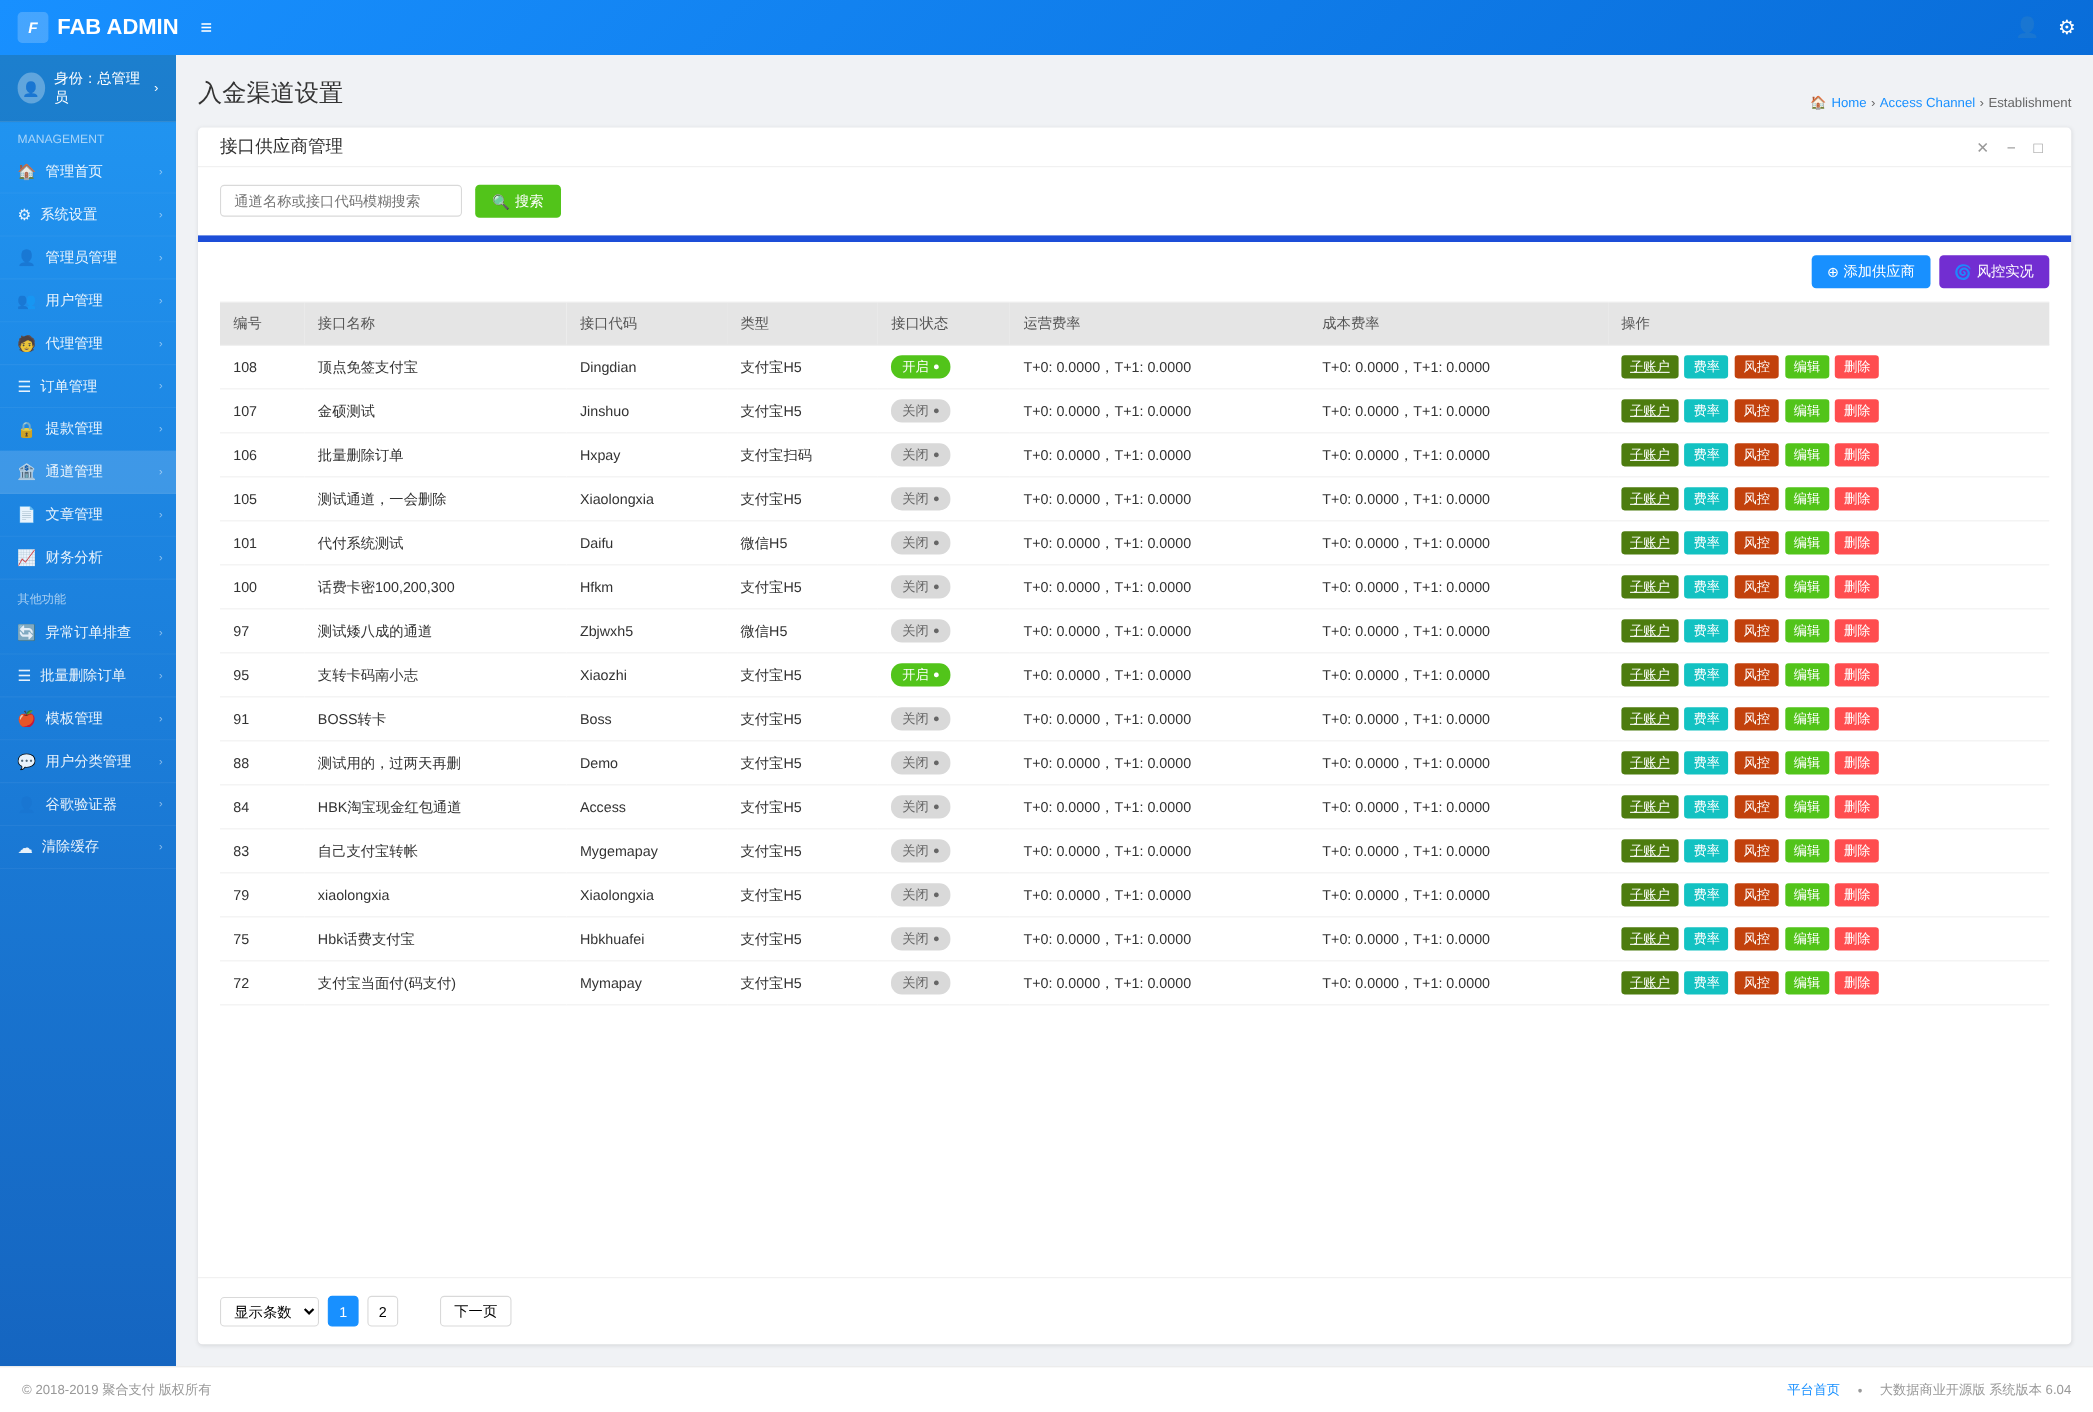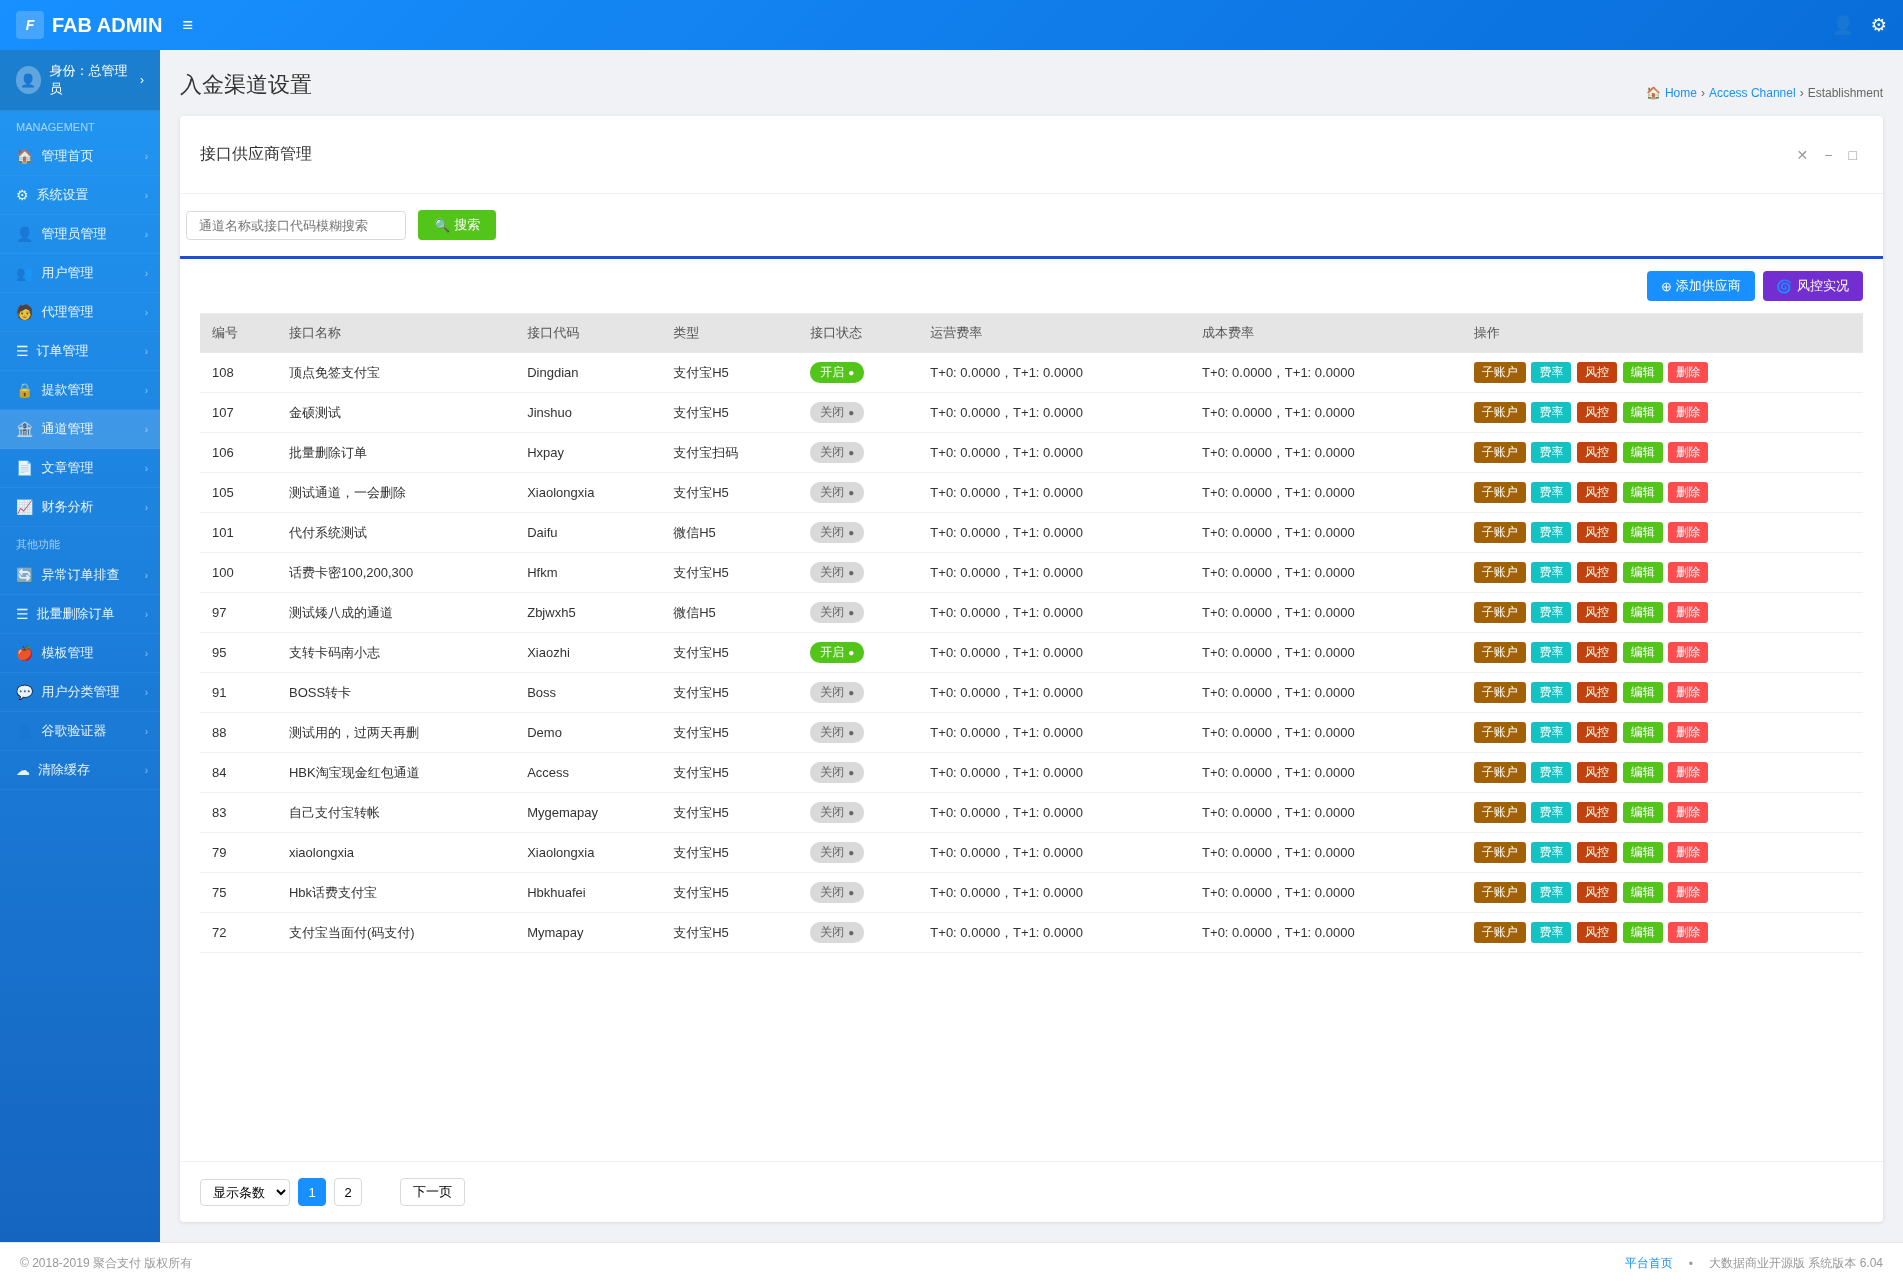--- a/index.html
+++ b/index.html
@@ -135,21 +135,21 @@
     .card {
       background: white;
       border-radius: 4px;
       box-shadow: 0 1px 4px rgba(0,0,0,0.1);
       flex: 1;
       display: flex;
       flex-direction: column;
       overflow: hidden;
     }
     .card-header {
-      padding: 28px 20px;
+      padding: 7px 20px;
       border-bottom: 1px solid #f0f0f0;
       display: flex;
       justify-content: space-between;
       align-items: center;
     }
     .card-title {
       font-size: 16px;
       font-weight: 500;
     }
     .card-header-actions {
@@ -160,25 +160,25 @@
       background: none;
       border: none;
       cursor: pointer;
       color: #999;
       font-size: 14px;
       padding: 2px 6px;
     }
 
     
     .search-bar {
-      padding: 16px 6px;
-      display: flex;
-      align-items: flex-end;
+      padding: 16px 20px;
+      display: flex;
+      align-items: flex-start;
       gap: 12px;
-      border-bottom: 3px solid #1d4ed8;
+      border-bottom: 6px solid #1d4ed8;
     }
     .search-bar input {
       border: 1px solid #d9d9d9;
       border-radius: 4px;
       padding: 6px 12px;
       font-size: 13px;
       width: 220px;
       outline: none;
     }
     .btn-search {
@@ -280,21 +280,21 @@
     .action-btn {
       display: inline-block;
       padding: 2px 8px;
       border-radius: 3px;
       font-size: 12px;
       cursor: pointer;
       margin-right: 2px;
       border: none;
       color: white;
     }
-    .btn-sub { background: #a16207; }
+    .btn-sub { background: #4d7c0f; text-decoration: underline; }
     .btn-rate { background: #13c2c2; }
     .btn-risk { background: #c2410c; }
     .btn-edit { background: #52c41a; }
     .btn-delete { background: #ff4d4f; }
 
     
     .pagination {
       padding: 16px 20px;
       display: flex;
       align-items: center;

